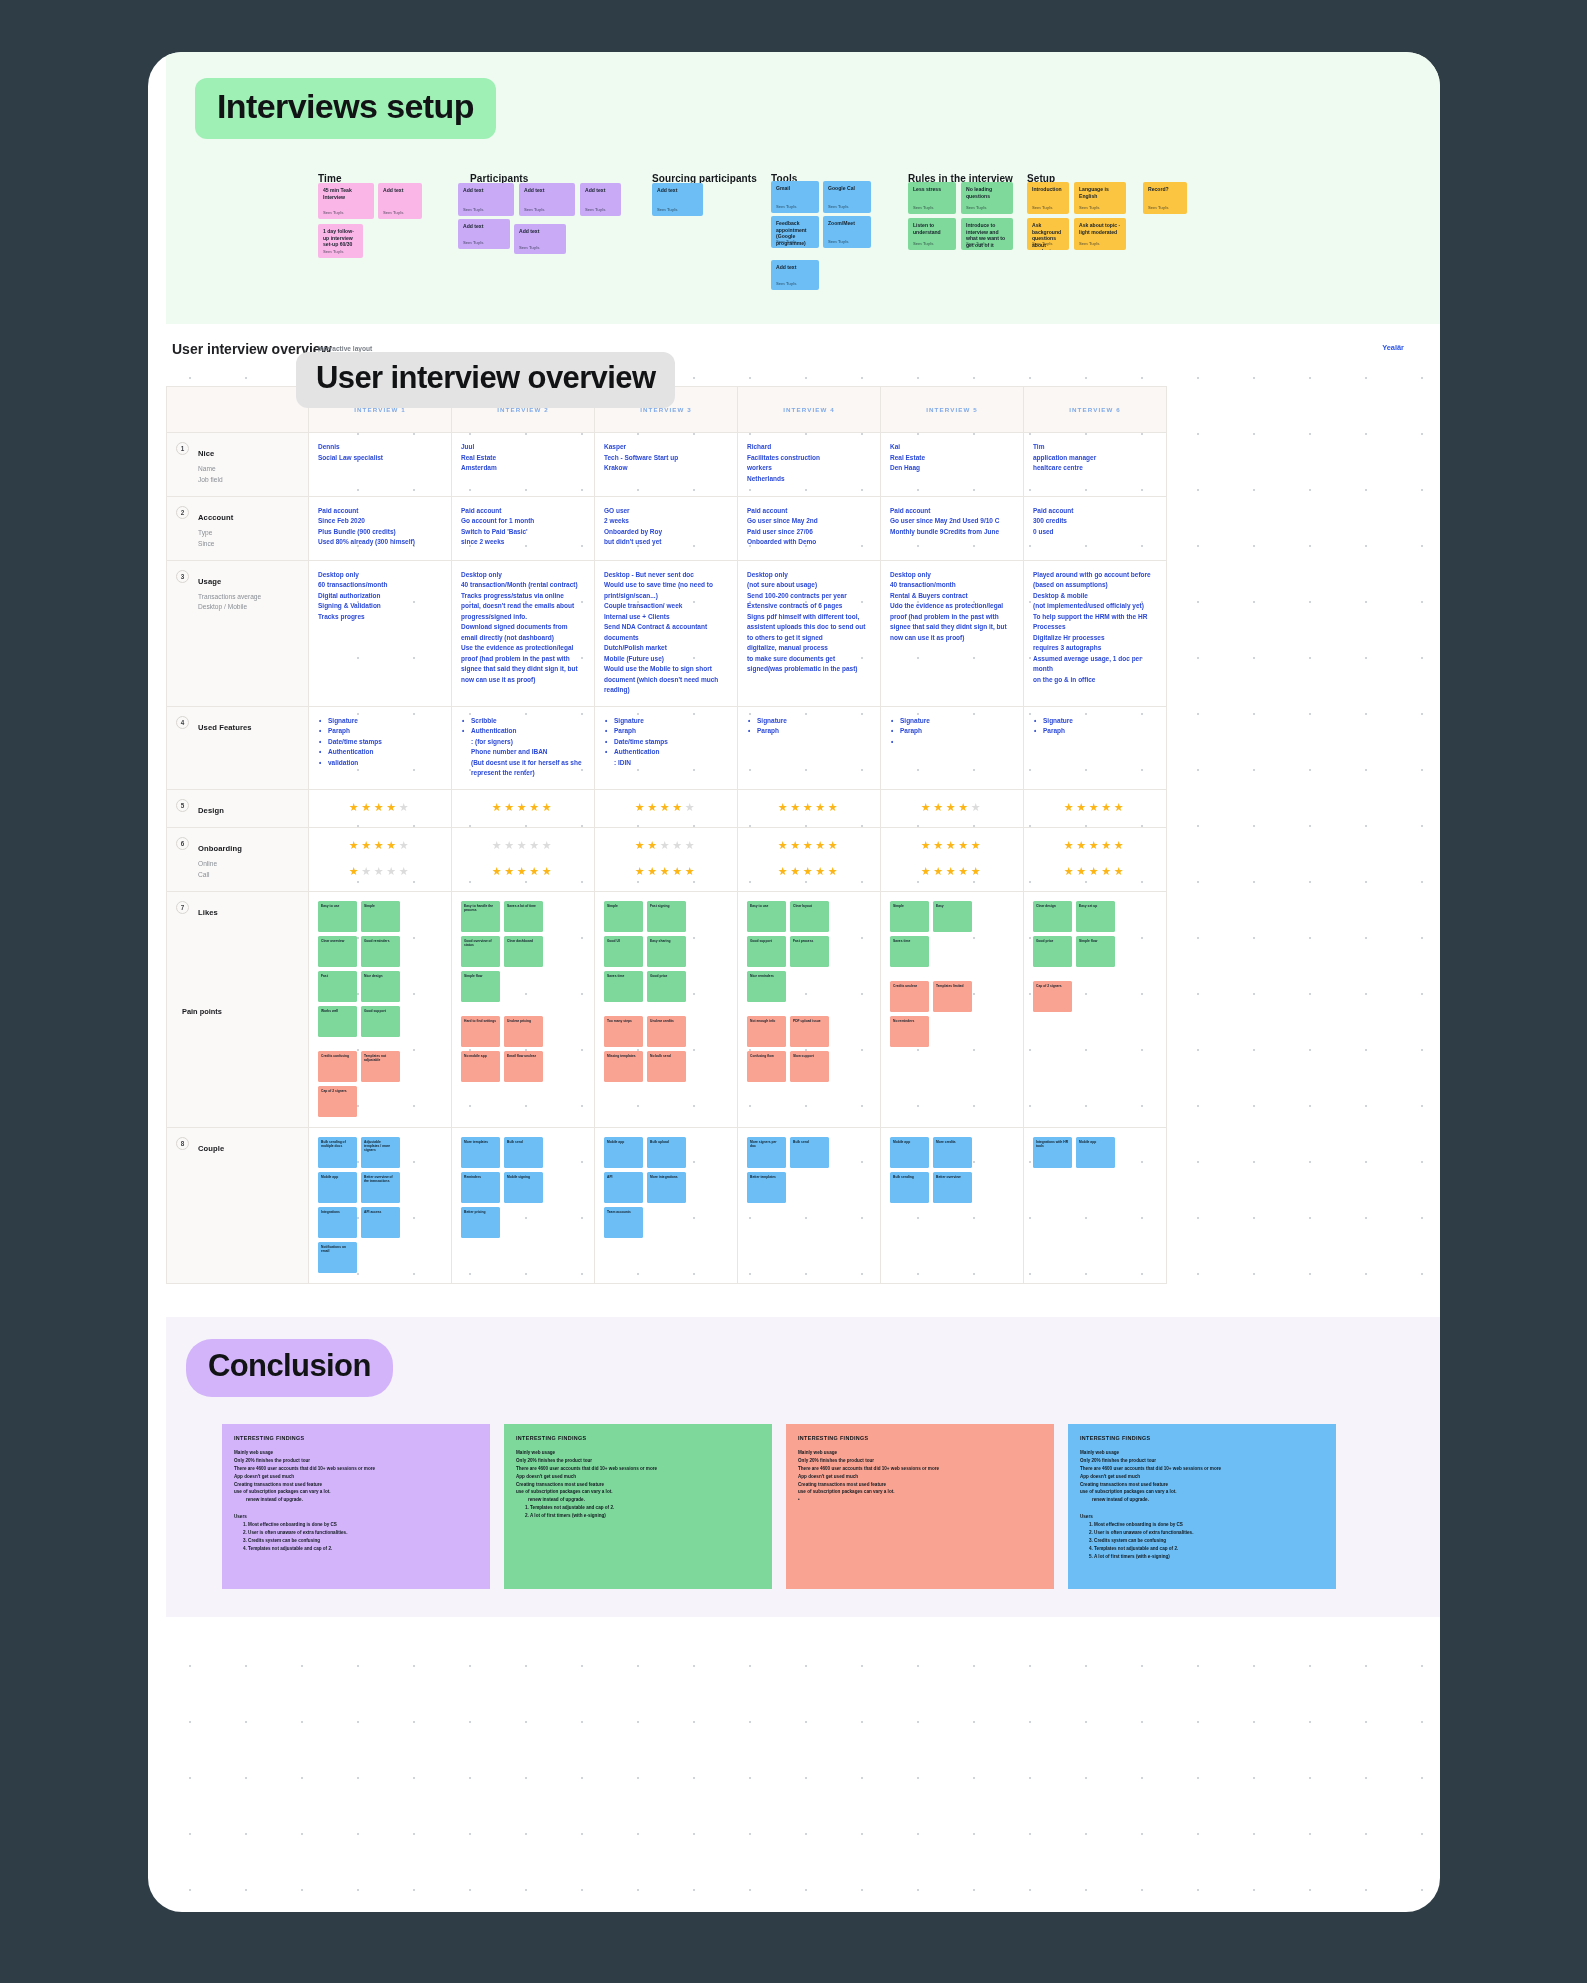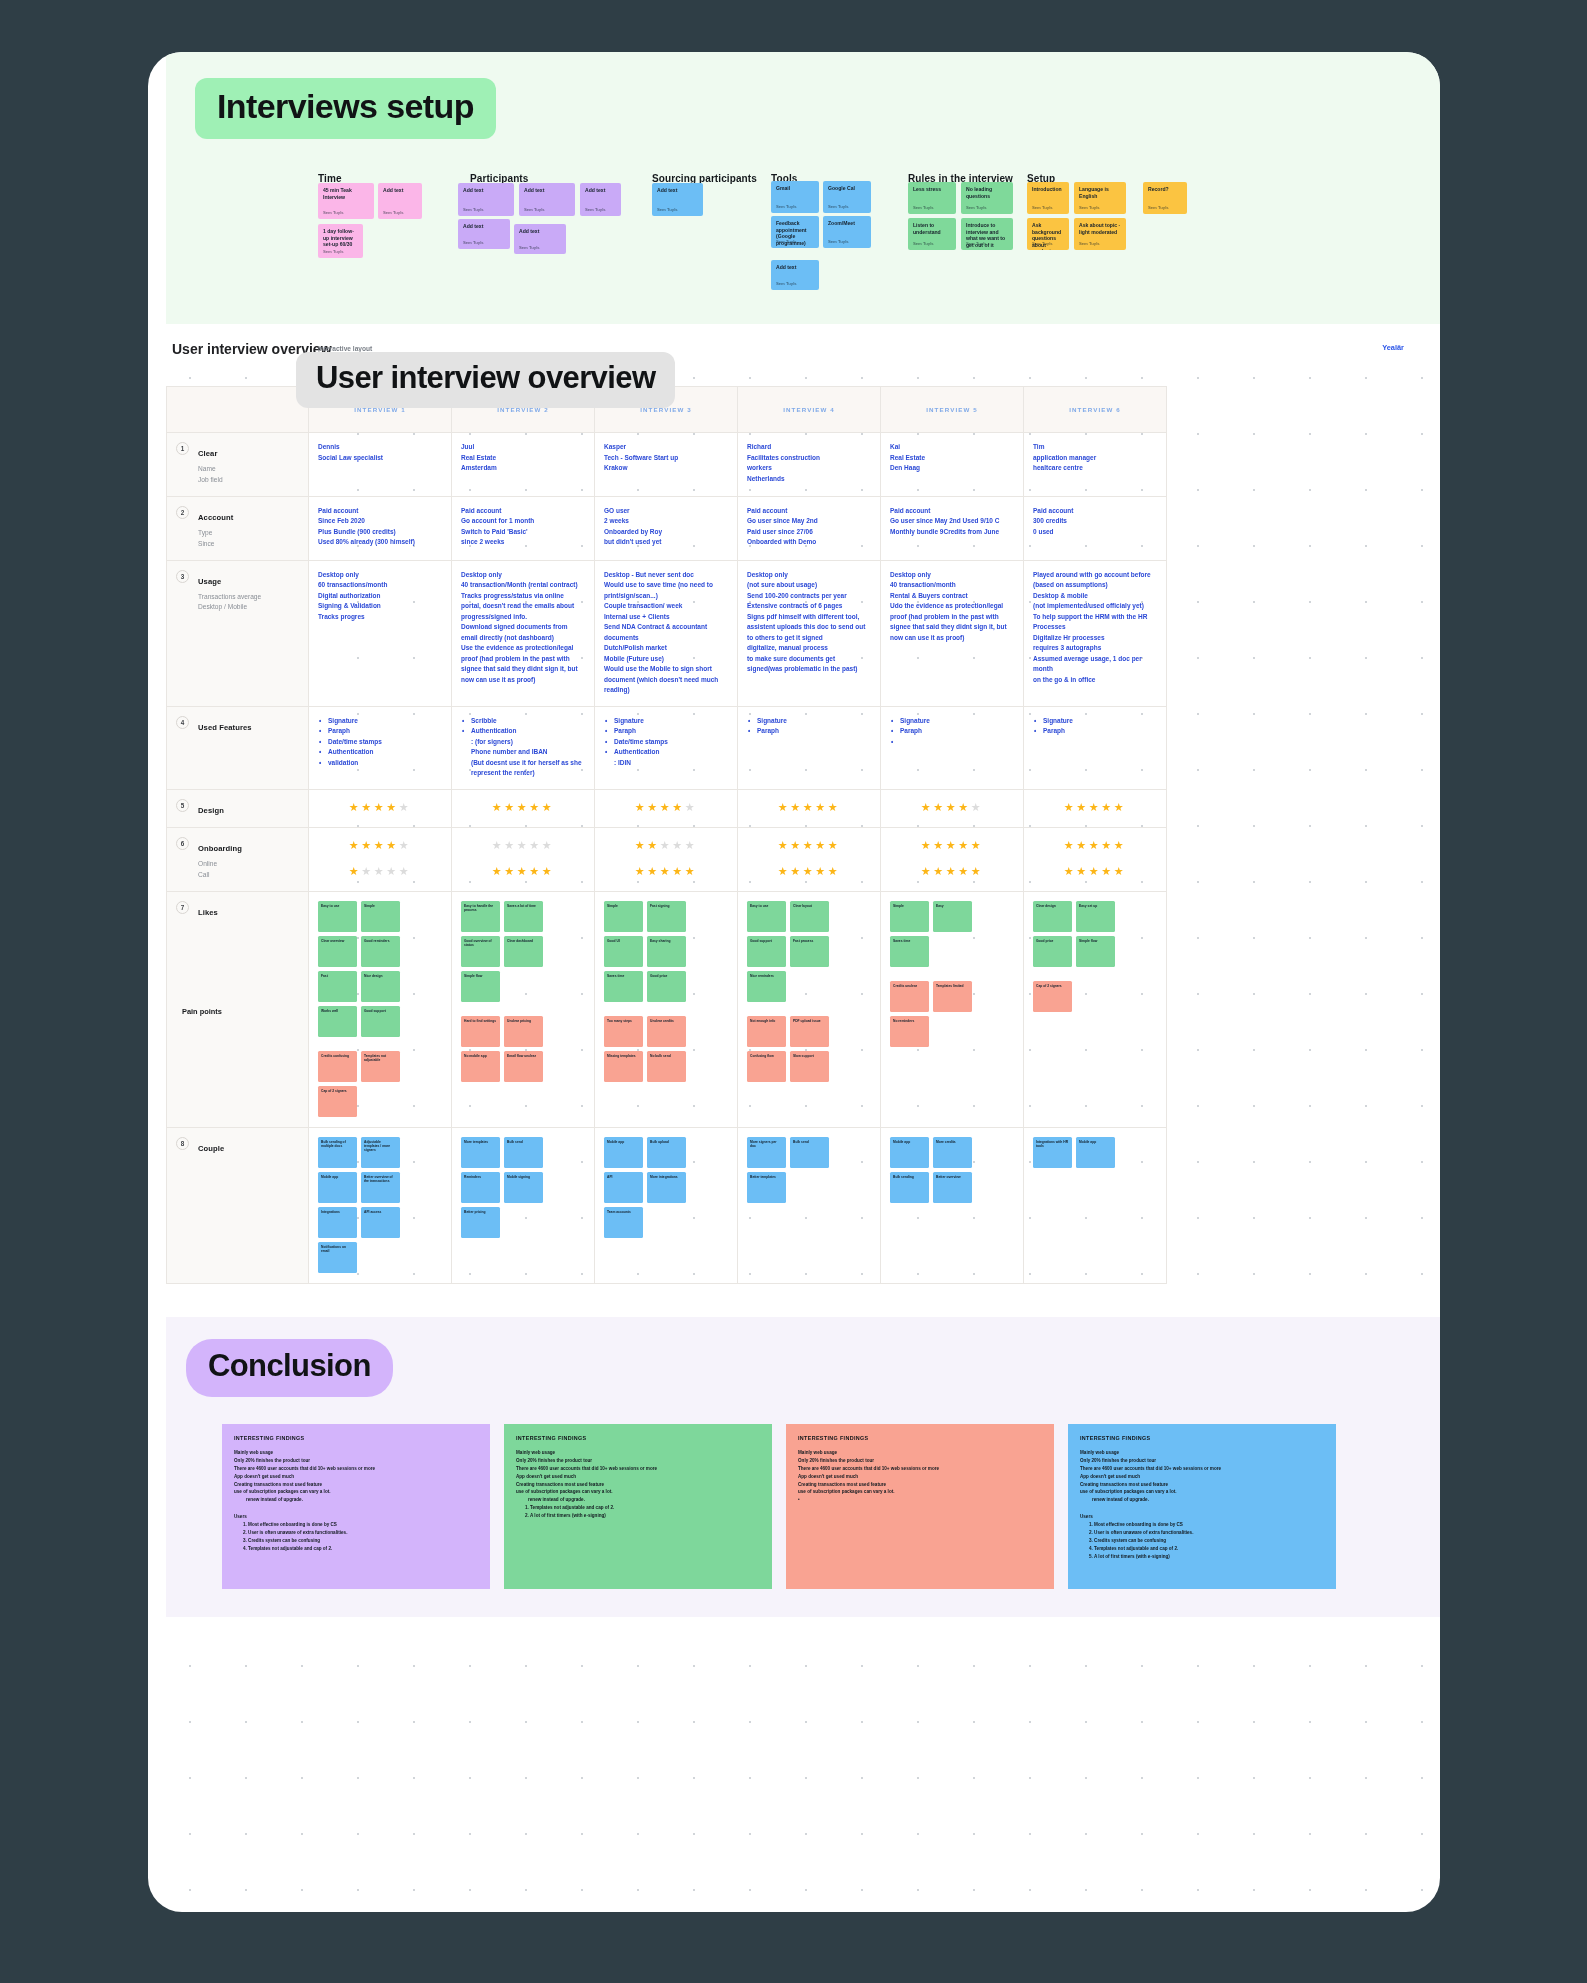--- a/index.html
+++ b/index.html
@@ -357,21 +357,21 @@
             <th>INTERVIEW 1</th>
             <th>INTERVIEW 2</th>
             <th>INTERVIEW 3</th>
             <th>INTERVIEW 4</th>
             <th>INTERVIEW 5</th>
             <th>INTERVIEW 6</th>
           </tr>
       </thead>
       <tbody id="tbl-body">
           <tr>
-            <td class="lbl"><span class="rownum">1</span><span class="lbl-main">Clear</span><div class="lbl-subs">
+            <td class="lbl"><span class="rownum">1</span><span class="lbl-main">Nice</span><div class="lbl-subs">
                 <span class="lbl-sub">Name</span>
                 <span class="lbl-sub">Job field</span>
               </div></td>
             <td>
               <span class="cell-line">Dennis</span>
               <span class="cell-line">Social Law specialist</span>
             </td>
             <td>
               <span class="cell-line">Juul</span>
               <span class="cell-line">Real Estate</span>

